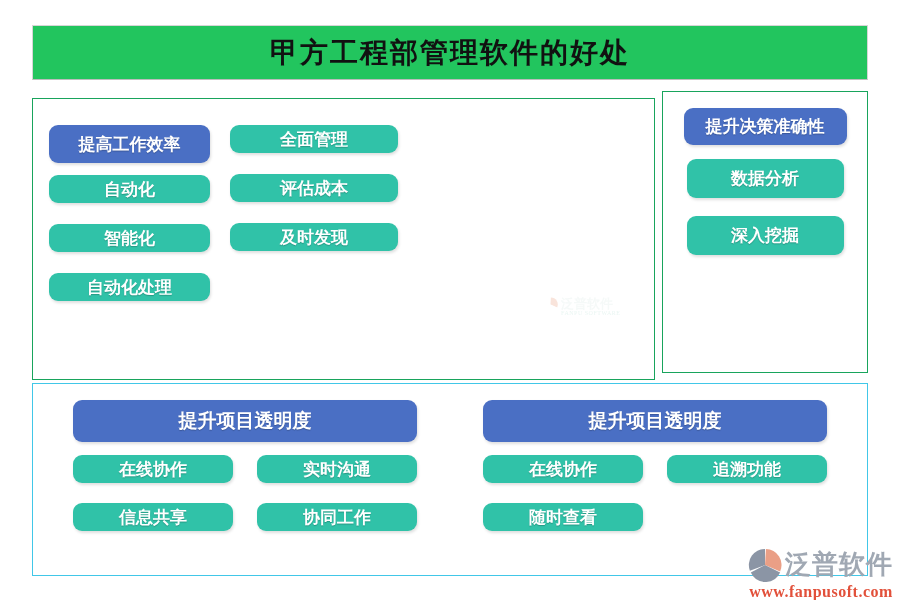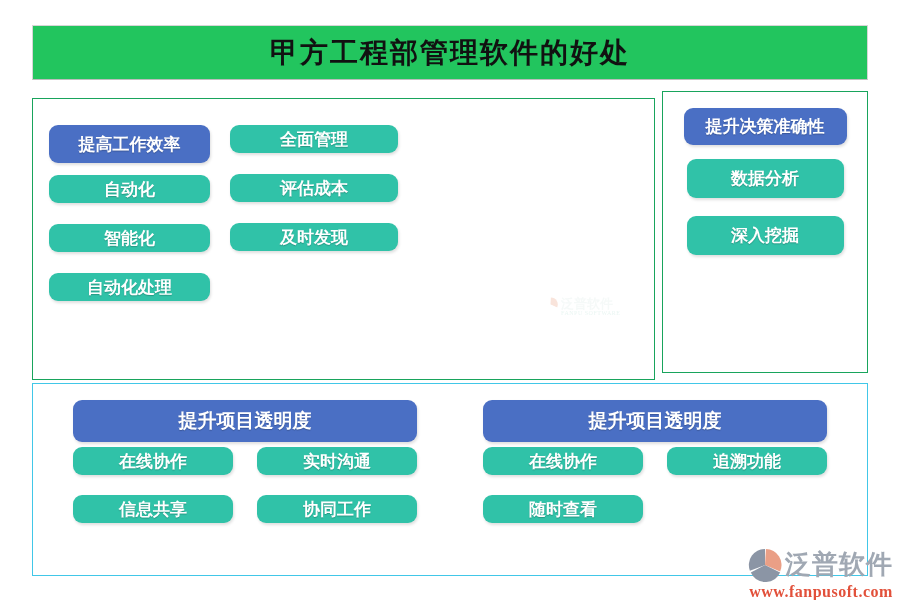--- a/index.html
+++ b/index.html
@@ -20,21 +20,21 @@
     display:flex;padding:26px 0 0 16px;}
   .panel-tr{left:662px;top:91px;width:206px;height:282px;border:1px solid #18a45c;
     display:flex;flex-direction:column;align-items:center;padding-top:16px;box-sizing:border-box;}
   .panel-bottom{left:32px;top:383px;width:836px;height:193px;border:1px solid #41c7e8;}
   
   .col{display:flex;flex-direction:column;width:161px;margin-right:20px;}
   .col:last-child{width:168px;margin-right:0;}
   .group{position:absolute;top:16px;width:344px;display:flex;flex-direction:column;}
   .group-left{left:40px;}
   .group-right{left:450px;}
-  .grid2{display:grid;grid-template-columns:160px 160px;column-gap:24px;row-gap:20px;margin-top:5px;}
+  .grid2{display:grid;grid-template-columns:160px 160px;column-gap:24px;row-gap:20px;margin-top:13px;}
   
   .btn{
     display:flex;align-items:center;justify-content:center;
     color:#fff;font-weight:bold;border-radius:9px;
     text-shadow:0 1px 1px rgba(0,0,0,.22);
     box-shadow:1px 2px 3px rgba(0,0,0,.13);
     box-sizing:border-box;
   }
   .hdr{background:#4a6fc4;height:38px;font-size:17px;margin-bottom:12px;}
   .item{background:#30c2a8;height:28px;font-size:17px;margin-bottom:21px;}

